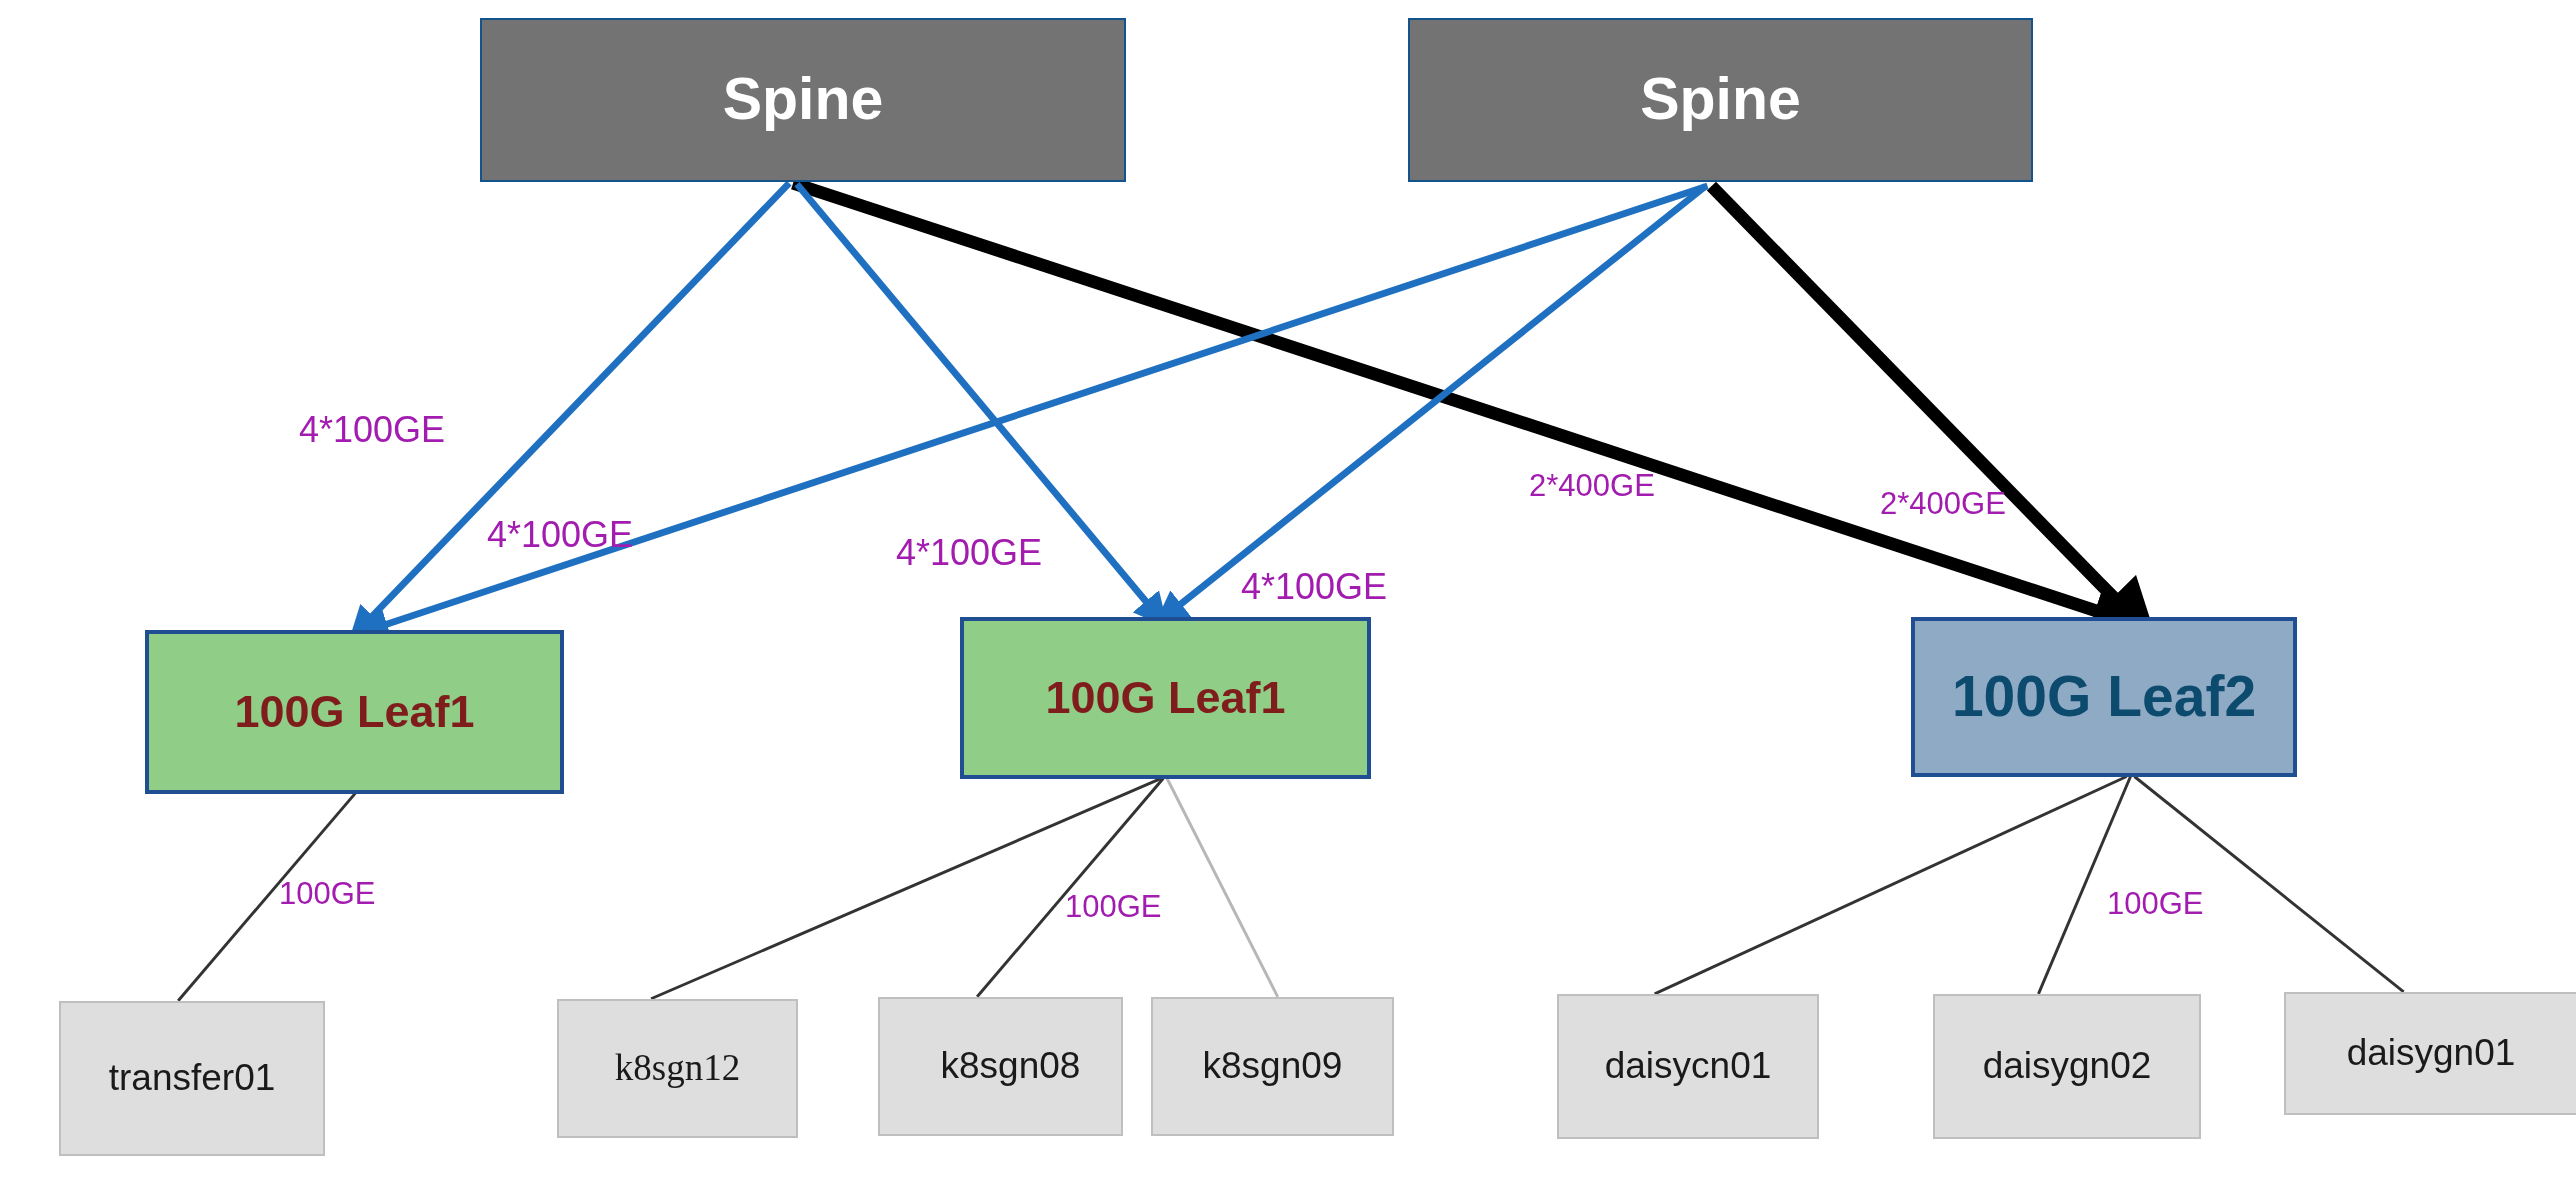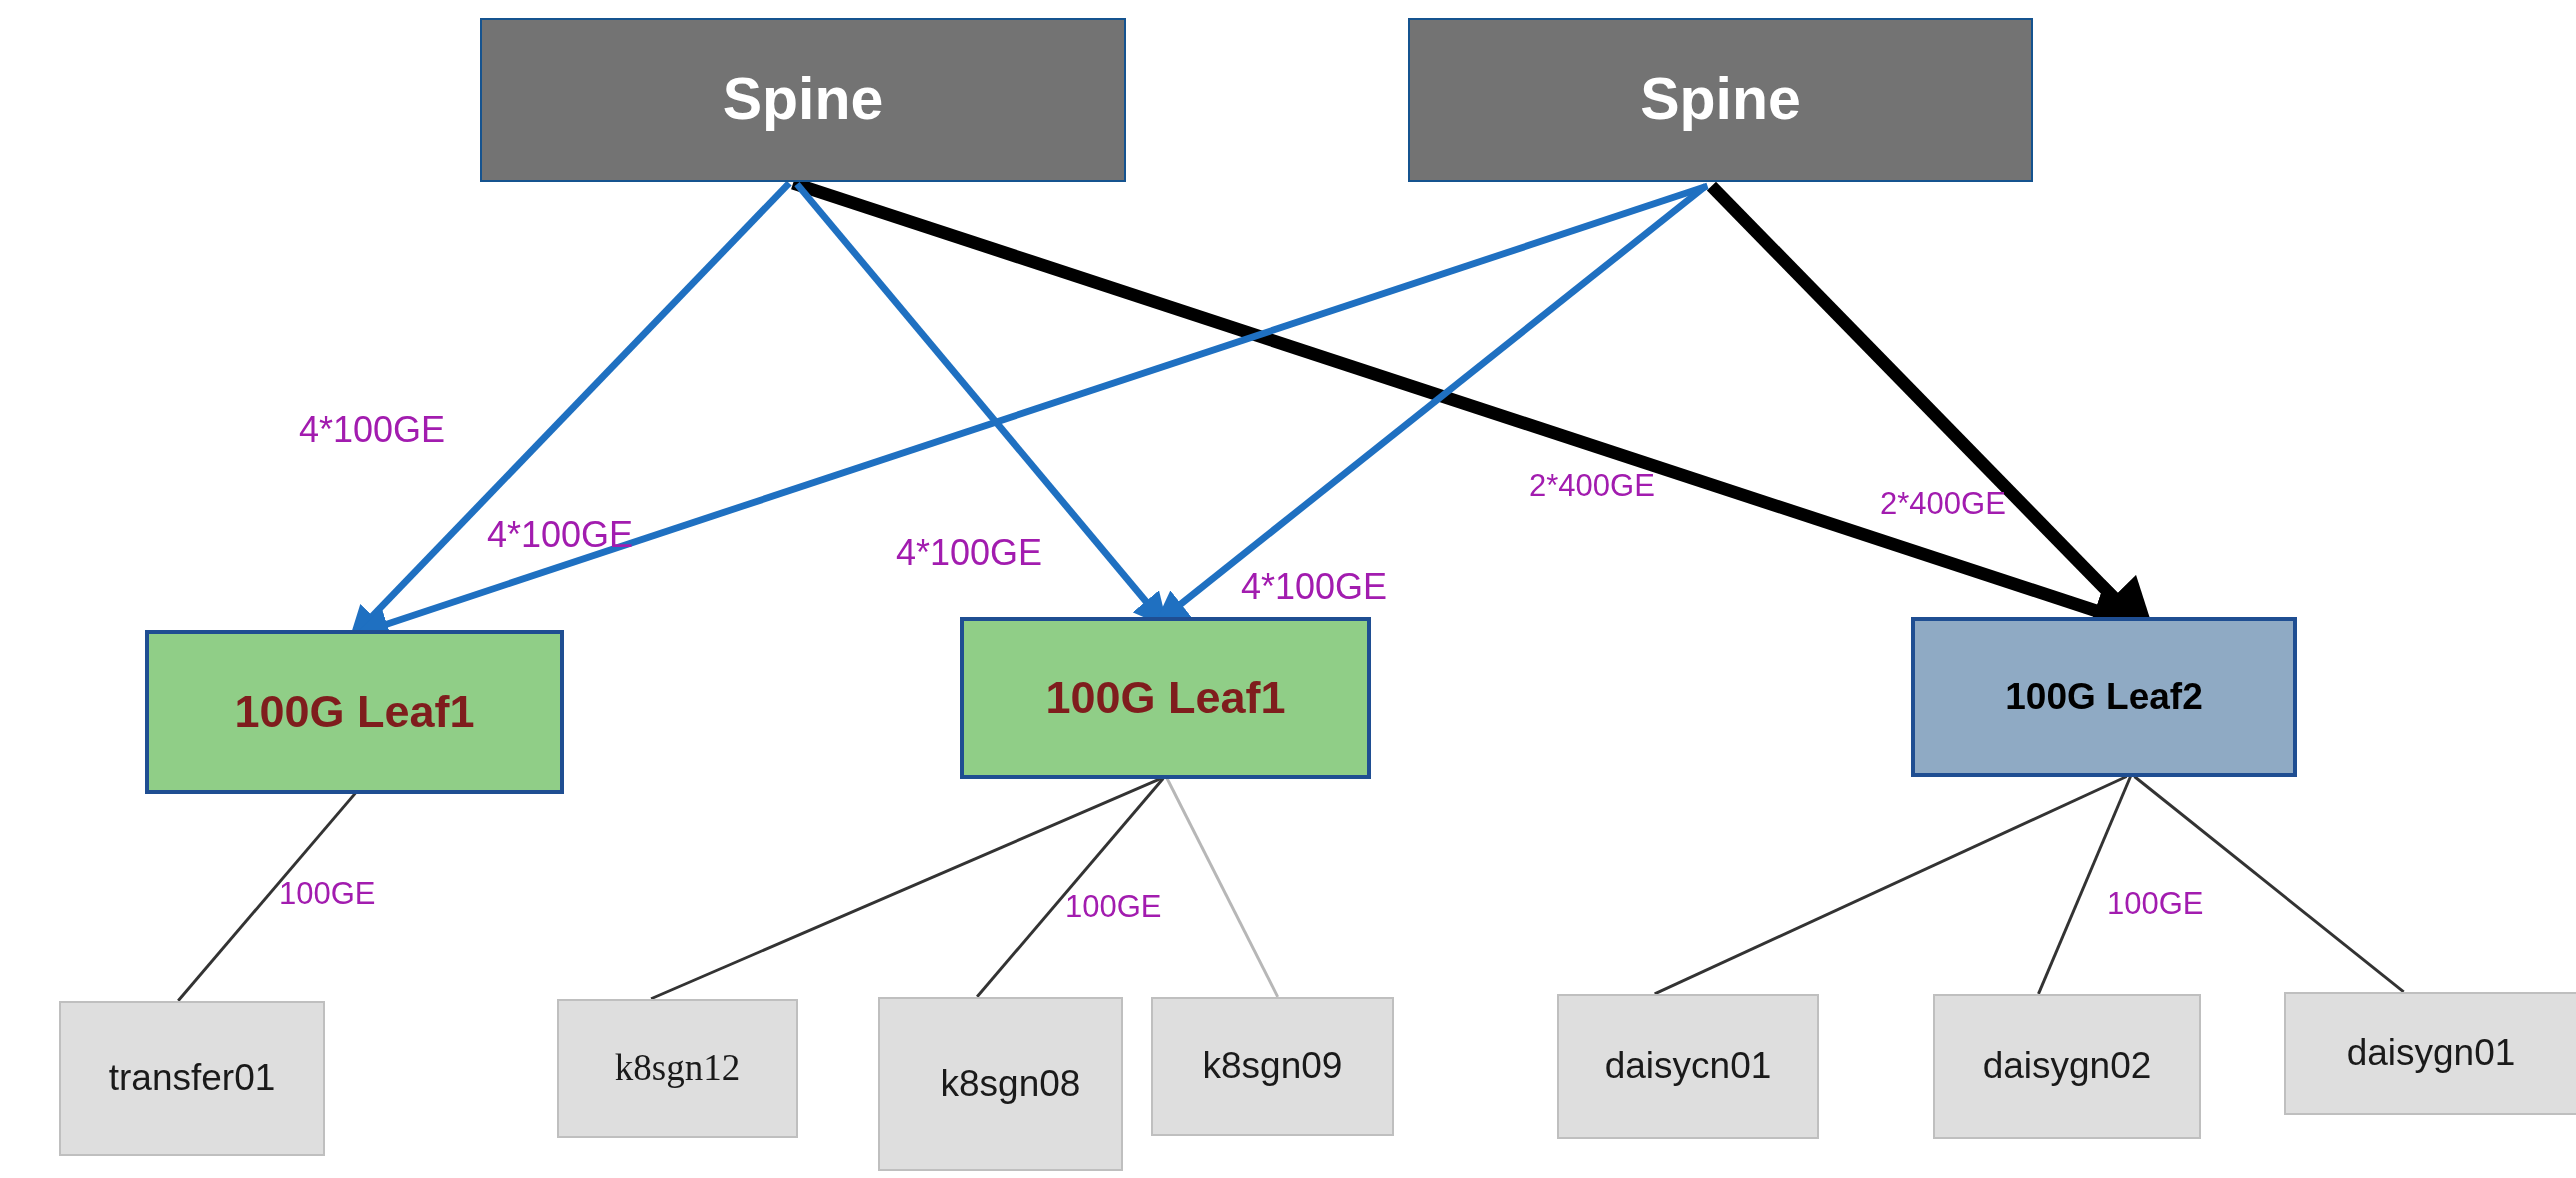--- a/index.html
+++ b/index.html
@@ -45,22 +45,22 @@
   .node-leaf-green {
     background: #90CE87;
     border: 4.9px solid #1F4E92;
     color: #7f1d1d;
     font-size: 45px;
     font-weight: bold;
   }
   .node-leaf-blue {
     background: #8FAAC4;
     border: 4.9px solid #1F4E92;
-    color: #000000;
-    font-size: 37px;
+    color: #0c4a6e;
+    font-size: 57px;
     font-weight: bold;
   }
   .node-server {
     background: #DEDEDE;
     border: 2.9px solid #BFBFBF;
     color: #1A1A1A;
     font-size: 37px;
     font-weight: normal;
     margin-left: 28px;
   }
@@ -141,21 +141,21 @@
   </div>
 
   <div class="node node-server" style="left:31px; top:1001px; width:266px; height:155px;">
     <span>transfer01</span>
   </div>
 
   <div class="node node-server" style="left:529px; top:999px; width:241px; height:139px;font-family:Liberation Serif, serif;">
     <span>k8sgn12</span>
   </div>
 
-  <div class="node node-server" style="left:850px; top:997px; width:245px; height:174px;padding-left:20px;">
+  <div class="node node-server" style="left:850px; top:997px; width:245px; height:139px;padding-left:20px;">
     <span>k8sgn08</span>
   </div>
 
   <div class="node node-server" style="left:1123px; top:997px; width:243px; height:139px;">
     <span>k8sgn09</span>
   </div>
 
   <div class="node node-server" style="left:1529px; top:994px; width:262px; height:145px;">
     <span>daisycn01</span>
   </div>

